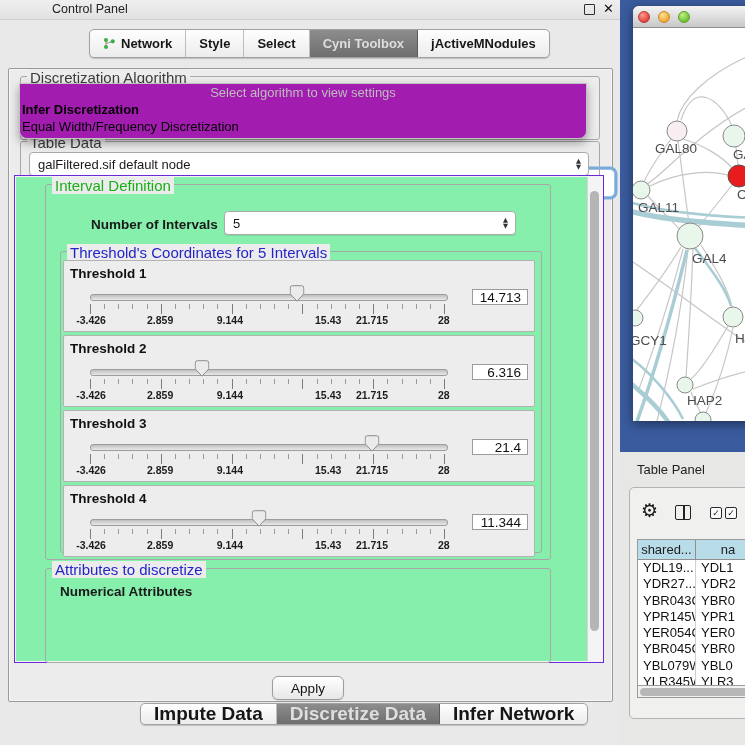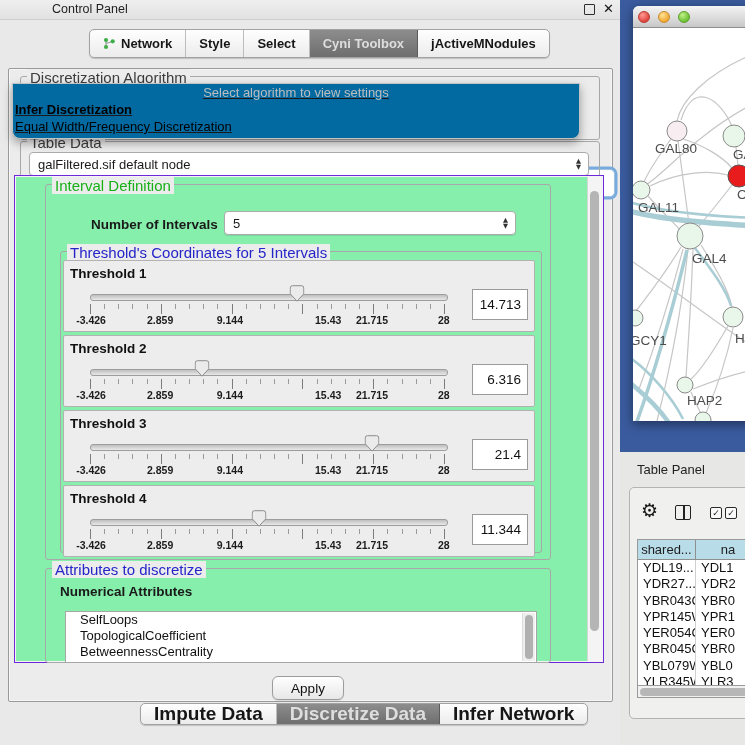--- a/index.html
+++ b/index.html
@@ -38,22 +38,22 @@
   .combo{position:absolute;background:#fff;border:1px solid #ababab;border-radius:4px;
          box-shadow:0 1px 1px rgba(0,0,0,0.10);display:flex;align-items:center;padding-left:8px;font-size:13px;}
   .stepper{position:absolute;right:7px;top:50%;transform:translateY(-50%);display:flex;flex-direction:column;align-items:center;}
   .stepper span{font-size:6.5px;line-height:5.5px;color:#333;font-family:"DejaVu Sans",sans-serif;}
 
   
   .focus-combo{left:26px;top:92px;width:566px;height:26px;background:#fff;border:1px solid #9fc1e2;
                border-radius:5px;box-shadow:0 0 0 2.5px #78abdd;}
 
   
-  .popup{left:12px;top:83px;width:566px;height:54px;background:#0369a1;border:1px solid #c2c2c2;
-         border-radius:0 0 8px 8px;box-shadow:0 4px 10px rgba(0,0,0,0.35);z-index:30;overflow:hidden;text-decoration:underline;}
+  .popup{left:19px;top:83px;width:566px;height:54px;background:#a21caf;border:1px solid #c2c2c2;
+         border-radius:0 0 8px 8px;box-shadow:0 4px 10px rgba(0,0,0,0.35);z-index:30;overflow:hidden;}
   .popup .ph{height:17px;line-height:17px;text-align:center;color:#bdbdbd;font-size:13px;}
   .popup .item{height:17px;line-height:17px;padding-left:2px;font-size:13px;color:#000;}
   .popup .item.b{font-weight:700;}
 
   
   .scrollpane{left:14px;top:175px;width:588px;height:486px;background:#86efac;
               border:1px solid #6d28d9;box-shadow:inset 0 0 0 1px #f4f4f4;}
   .vscroll{position:absolute;right:1px;top:1px;width:14px;height:484px;background:#f4f4f4;border-left:1px solid #d6d6d6;}
   .vscroll .thumb{position:absolute;left:2px;top:14px;width:9px;height:440px;background:#b5b5b5;border-radius:5px;}
 
@@ -64,21 +64,21 @@
          background:linear-gradient(#bfbfbf,#e9e9e9);}
   .thumb-wrap{position:absolute;left:26px;top:24px;width:356px;height:20px;}
   .sthumb{position:absolute;top:0;transform:translateX(-50%);}
   .ticks{position:absolute;left:26px;top:43px;width:356px;height:10px;
          background-image:repeating-linear-gradient(to right,#7c7c7c 0 1px,transparent 1px 70.8px),
                           repeating-linear-gradient(to right,#9a9a9a 0 1px,transparent 1px 14.16px);
          background-size:356px 10px,356px 5px;background-repeat:no-repeat;}
   .tick-labels{position:absolute;left:26px;top:53px;width:356px;height:12px;font-size:10.5px;font-weight:700;color:#1c1c1c;}
   .tick-labels span{position:absolute;transform:translateX(-50%);white-space:nowrap;}
   .tl0{left:0.3%;} .tl1{left:19.7%;} .tl2{left:39.3%;} .tl3{left:59.6%;margin-left:26px;} .tl4{left:79.2%;} .tl5{left:99.4%;}
-  .val-field{position:absolute;left:408px;top:28px;width:56px;height:31px;border:1px solid #9b9b9b;background:#fff;
+  .val-field{position:absolute;left:408px;top:28px;width:56px;height:16px;border:1px solid #9b9b9b;background:#fff;
              font-size:13.5px;text-align:right;padding:0 6px 0 0;box-sizing:border-box;
              font-family:"Liberation Sans","DejaVu Sans",sans-serif;color:#111;}
 
   
   .attr-list{position:absolute;left:49px;top:42px;width:470px;height:50px;background:#fff;border:1px solid #a6a6a6;overflow:hidden;}
   .attr-list .li{height:16px;line-height:16px;padding-left:14px;font-size:13px;color:#111;}
   .attr-vscroll{position:absolute;right:1px;top:1px;width:12px;height:48px;background:#efefef;border-left:1px solid #dcdcdc;}
   .attr-vscroll .thumb{position:absolute;left:1.5px;top:2px;width:8px;height:44px;background:#b0b0b0;border-radius:4px;}
 
   .apply-btn{position:absolute;left:272px;top:676px;width:70px;height:22px;border:1px solid #9c9c9c;border-radius:6px;
@@ -283,28 +283,20 @@
           <span class="tl3">15.43</span>
         <span class="tl4">21.715</span>
           <span class="tl5">28</span>
       </div>
       <input class="val-field" readonly="" value="11.344" style="">
     </div>
 
     <div class="grp" style="left:30px;top:392px;width:504px;height:93px;">
       <span class="grp-label lbl-blue">Attributes to discretize</span>
       <span class="abs bold" style="left:14px;top:15px;font-size:13.5px;">Numerical Attributes</span>
-      <div class="attr-list" style="left:19px;">
-        <div class="li">SelfLoops</div>
-        <div class="li">TopologicalCoefficient</div>
-        <div class="li">BetweennessCentrality</div>
-        <div class="attr-vscroll">
-            <div class="thumb"></div>
-          </div>
-      </div>
     </div>
 
     <div class="vscroll">
         <div class="thumb"></div>
       </div>
   </div>
 
   <div class="abs apply-btn">
       <span>Apply</span>
     </div>

